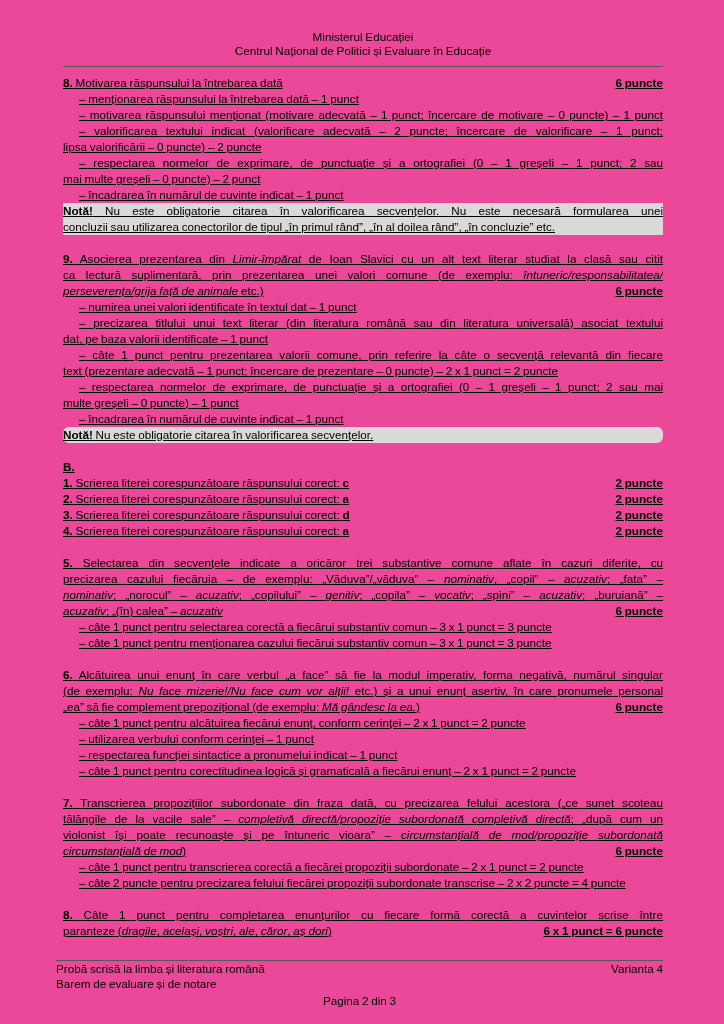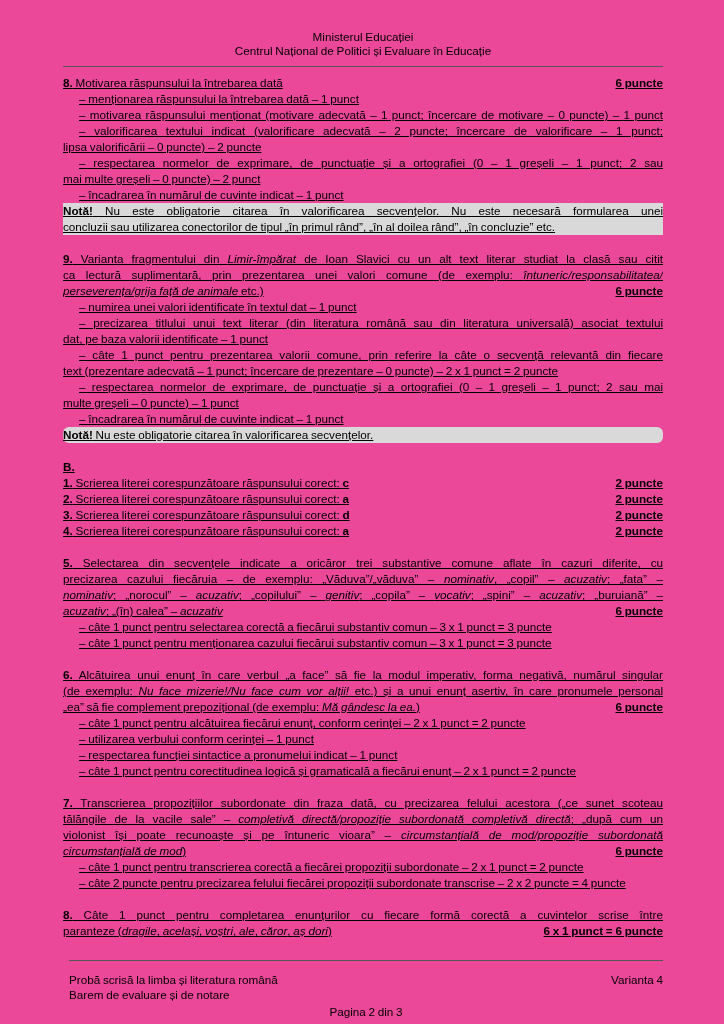--- a/index.html
+++ b/index.html
@@ -13,22 +13,22 @@
   .block{margin:0;text-decoration:underline;}
   .block.gap{margin-top:16px;}
   .block.note{background:#d9d9d9;}
   .line{height:16px;line-height:16px;overflow:hidden;}
   .line.j{text-align:justify;text-align-last:justify;}
   .line.ind{padding-left:16px;}
   .line.fx{display:flex;justify-content:space-between;}
   .b{font-weight:bold;}
   .i{font-style:italic;}
   .pts{white-space:nowrap;padding-left:8px;}
-  .ftr{position:absolute;left:69px;right:61px;top:960px;
-       border-top:1.5px solid #565656;padding-top:11px;line-height:15px;}
+  .ftr{position:absolute;left:56px;right:61px;top:960px;
+       border-top:1.5px solid #565656;padding-top:0;line-height:15px;}
   .ftr-row{display:flex;justify-content:space-between;}
   .ftr-center{text-align:center;margin-top:2px;}
 </style>
 </head>
 <body>
 
 <div class="page">
   <div class="inner">
     <div class="hdr">
       <div>Ministerul Educației</div>
@@ -47,21 +47,21 @@
           <div class="line"><span><span>lipsa valorificării – 0 puncte) – 2 puncte</span></span></div>
           <div class="line j ind"><span><span>– respectarea normelor de exprimare, de punctuație și a ortografiei (0 – 1 greșeli – 1 punct; 2 sau</span></span></div>
           <div class="line"><span><span>mai multe greșeli – 0 puncte) – 2 punct</span></span></div>
           <div class="line ind"><span><span>– încadrarea în numărul de cuvinte indicat – 1 punct</span></span></div>
         </div>
         <div class="block note" style="background: rgb(217, 217, 217);">
           <div class="line j"><span><span class="b">Notă!</span><span> Nu este obligatorie citarea în valorificarea secvențelor. Nu este necesară formularea unei</span></span></div>
           <div class="line"><span><span>concluzii sau utilizarea conectorilor de tipul „în primul rând”, „în al doilea rând”, „în concluzie” etc.</span></span></div>
         </div>
         <div class="block gap">
-          <div class="line j"><span><span class="b">9.</span><span> Varianta fragmentului din </span><span class="i">Limir-împărat</span><span> de Ioan Slavici cu un alt text literar studiat la clasă sau citit</span></span></div>
+          <div class="line j"><span><span class="b">9.</span><span> Asocierea prezentarea din </span><span class="i">Limir-împărat</span><span> de Ioan Slavici cu un alt text literar studiat la clasă sau citit</span></span></div>
           <div class="line j"><span><span>ca lectură suplimentară, prin prezentarea unei valori comune (de exemplu: </span><span class="i">întuneric/responsabilitatea/</span></span></div>
           <div class="line fx">
             <span><span class="i">perseverența/grija față de animale</span><span> etc.)</span></span>
             <span class="pts"><span class="b">6 puncte</span></span>
           </div>
           <div class="line ind"><span><span>– numirea unei valori identificate în textul dat – 1 punct</span></span></div>
           <div class="line j ind"><span><span>– precizarea titlului unui text literar (din literatura română sau din literatura universală) asociat textului</span></span></div>
           <div class="line"><span><span>dat, pe baza valorii identificate – 1 punct</span></span></div>
           <div class="line j ind"><span><span>– câte 1 punct pentru prezentarea valorii comune, prin referire la câte o secvență relevantă din fiecare</span></span></div>
           <div class="line"><span><span>text (prezentare adecvată – 1 punct; încercare de prezentare – 0 puncte) – 2 x 1 punct = 2 puncte</span></span></div>

